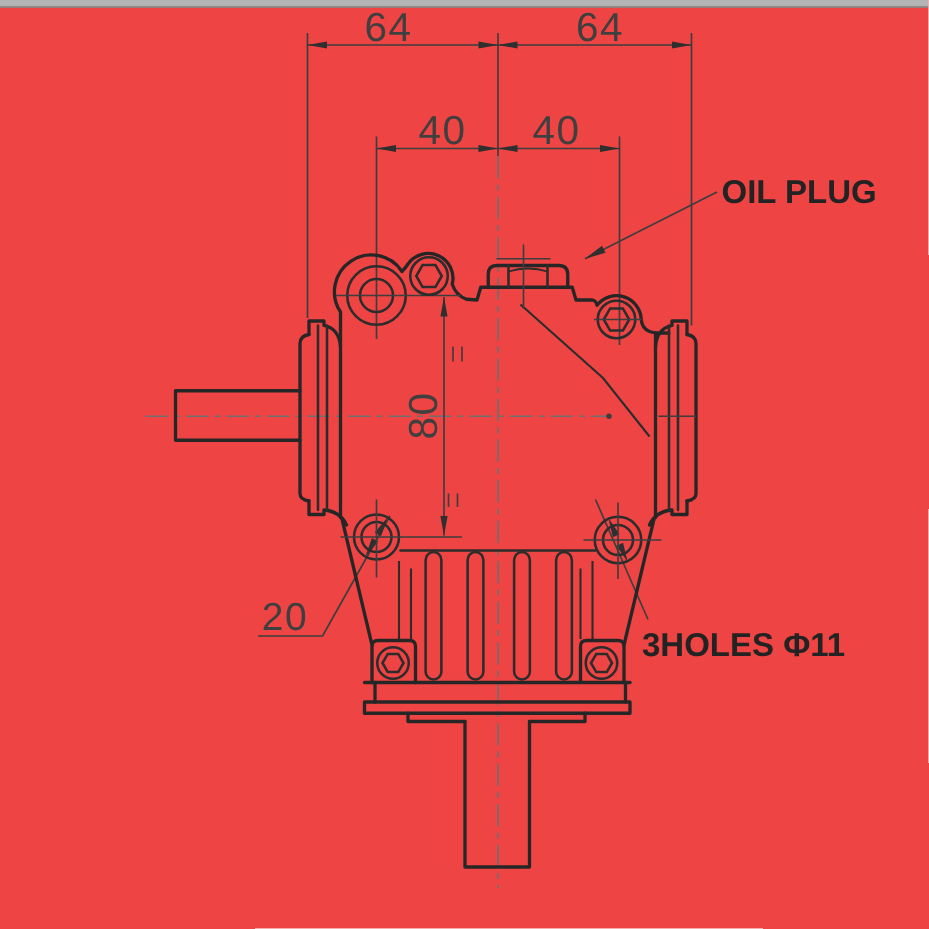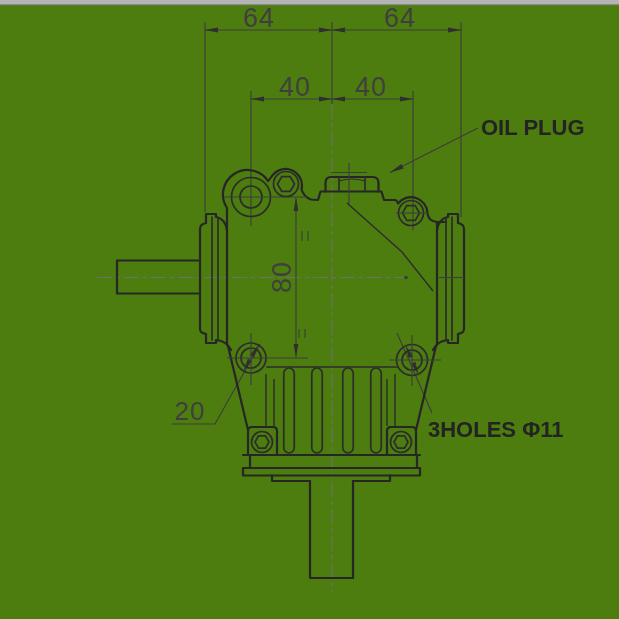--- a/index.html
+++ b/index.html
@@ -1,16 +1,16 @@
 <!DOCTYPE html>
 <html><head>
 <meta charset="utf-8">
 <style>
   html,body{margin:0;padding:0;background:#ffffff;}
-  .page{position:relative;width:619px;height:619px;background:#4d7c0f;overflow:hidden;
+  .page{position:relative;width:619px;height:619px;background:#ef4444;overflow:hidden;
         font-family:"Liberation Sans", sans-serif;}
   svg{display:block}
   
   .heavy{stroke:#262626;stroke-width:2.2;fill:none;stroke-linecap:round;stroke-linejoin:round;}
   .med{stroke:#2c2c2c;stroke-width:1.7;fill:none;stroke-linecap:round;}
   .fine{stroke:#3d3d3d;stroke-width:1.1;fill:none;stroke-linecap:butt;}
   .cl{stroke:#6f6f6f;stroke-width:1.1;fill:none;stroke-dasharray:15 4 4 4;}
   .arrow{fill:#2f2f2f;stroke:none;}
   .dimtxt{font-family:"Liberation Sans", sans-serif;font-size:27px;fill:#3f3f3f;letter-spacing:1px;}
   .dimtxt20{font-family:"Liberation Sans", sans-serif;font-size:26px;fill:#3f3f3f;letter-spacing:1px;}

